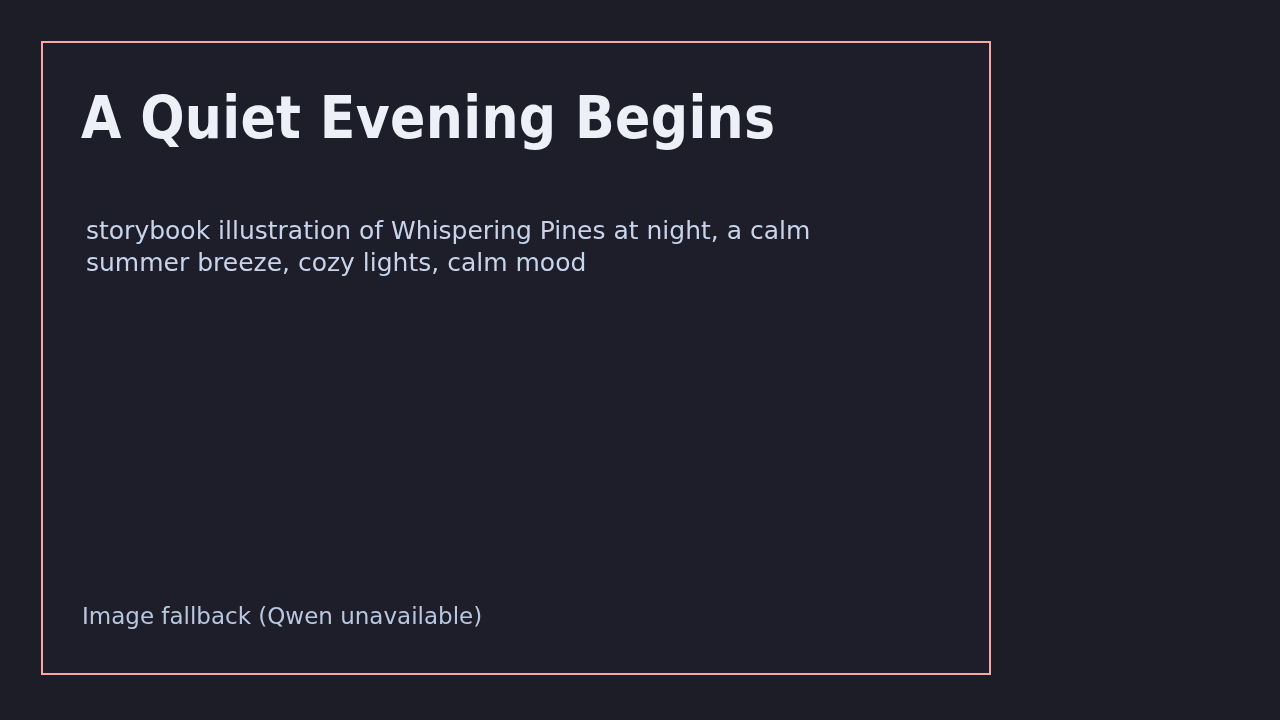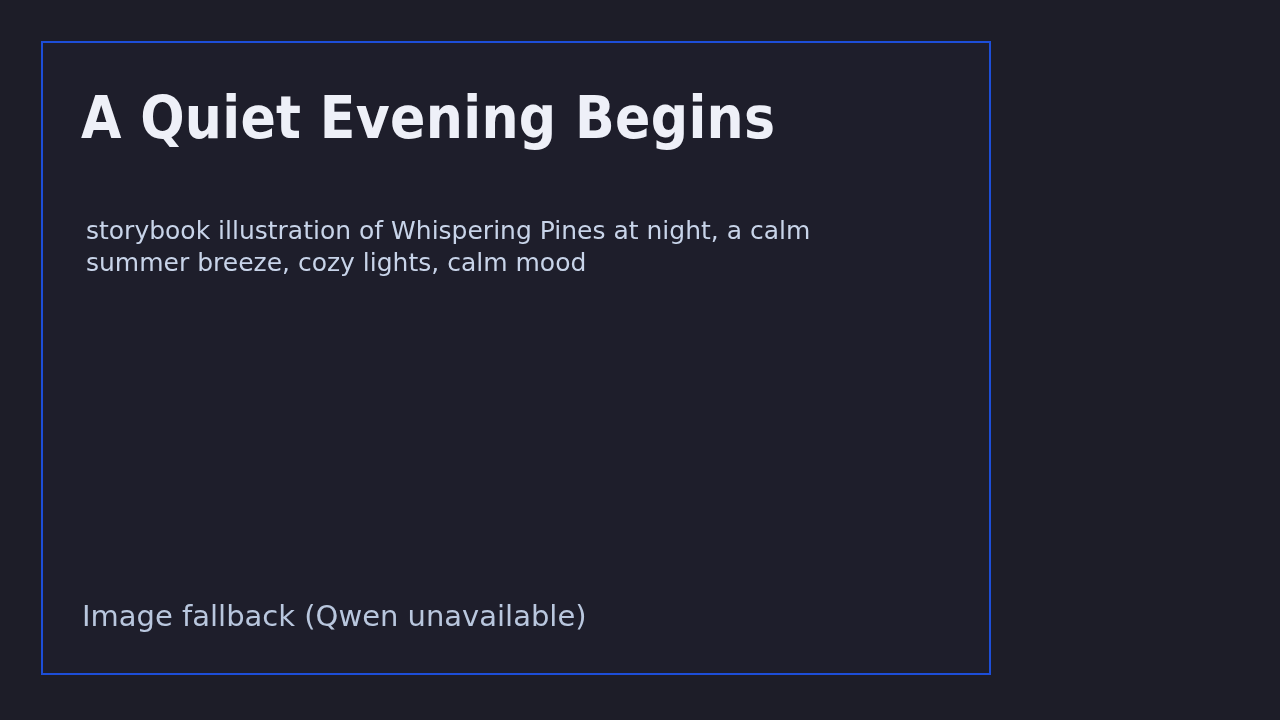--- a/index.html
+++ b/index.html
@@ -15,21 +15,21 @@
     overflow: hidden;
   }
 
   #fallback-card {
     position: absolute;
     left: 41px;
     top: 41px;
     width: 950px;
     height: 634px;
     box-sizing: border-box;
-    border: 2px solid #1d4ed8;
+    border: 2px solid #fca5a5;
     background: #1e1e2b;
   }
 
   #card-inner {
     position: relative;
     width: 100%;
     height: 100%;
   }
 
   #card-title {
@@ -59,21 +59,21 @@
     line-height: 32px;
     color: #c8d4e9;
   }
 
   #card-status {
     position: absolute;
     left: 39px;
     bottom: 42px;
     margin: 0;
     font-family: "DejaVu Sans", sans-serif;
-    font-size: 29px;
+    font-size: 23px;
     font-weight: normal;
     line-height: 30px;
     color: #b9c7de;
     white-space: nowrap;
   }
 
   #card-image-area {
     position: absolute;
     left: 39px;
     top: 248px;

